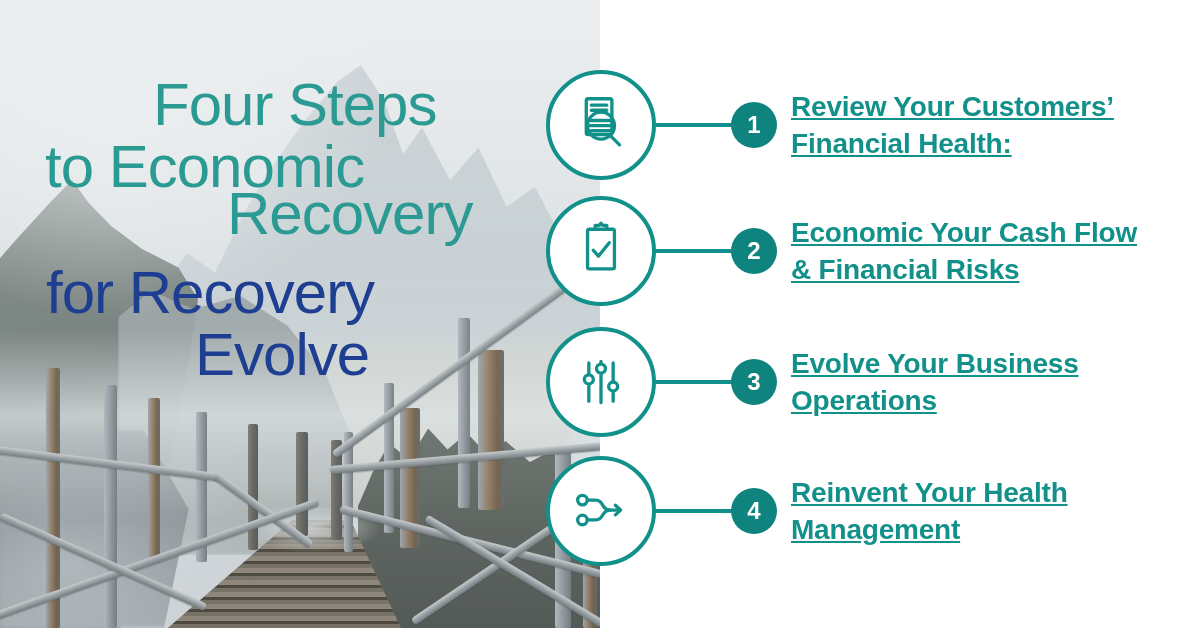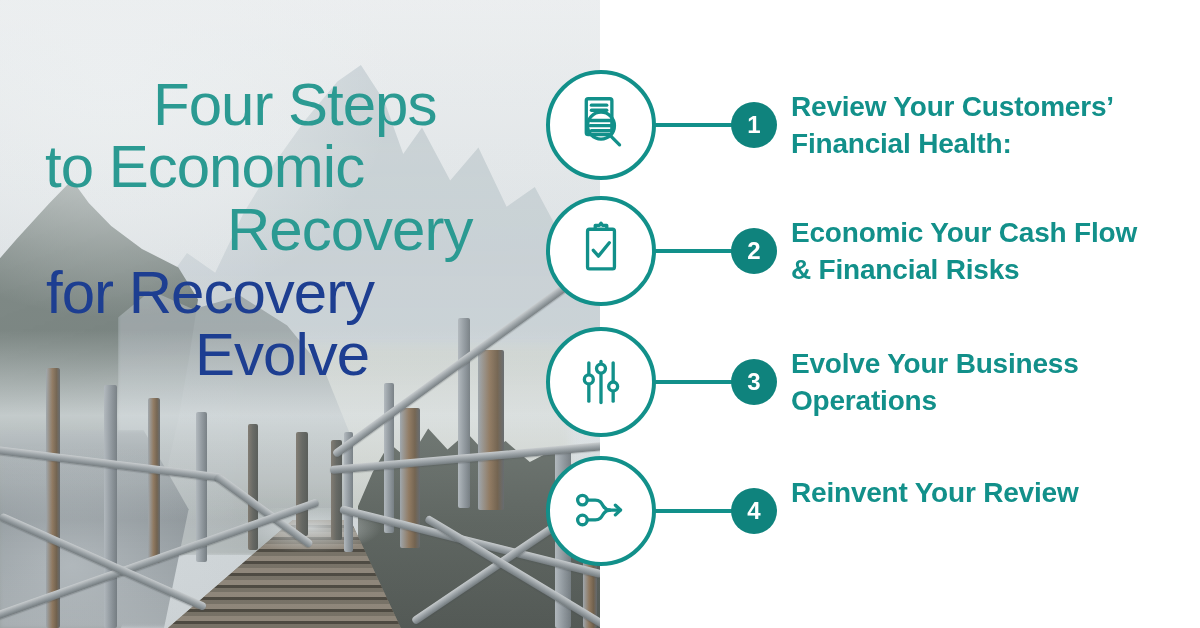--- a/index.html
+++ b/index.html
@@ -51,41 +51,41 @@
     background:linear-gradient(180deg,#c6cacc 0%,#9aa1a5 45%,#7c8488 80%,#6d7477 100%);
     box-shadow:0 1px 1px rgba(60,65,68,.3);}
   .haze{left:0;top:0;width:600px;height:628px;
     background:linear-gradient(180deg,rgba(230,234,236,.30) 0%,rgba(226,231,233,.12) 40%,rgba(220,226,229,.05) 100%);}
 
   
   .title-line{position:absolute;white-space:nowrap;font-size:60px;line-height:1;
     font-weight:500;letter-spacing:-1px;z-index:5;}
   .title-teal{color:var(--title-teal);}
   .title-navy{color:var(--navy);}
-  .t1{left:153px;top:75px;} .t2{left:45px;top:137px;} .t3{left:227px;top:200px;}
+  .t1{left:153px;top:75px;} .t2{left:45px;top:137px;} .t3{left:227px;top:184px;}
   .t4{left:46px;top:263px;} .t5{left:195px;top:325px;}
 
   
   .panel{position:absolute;left:600px;top:0;width:600px;height:628px;background:#fff;}
   .step{position:absolute;left:546px;width:650px;height:114px;z-index:6;}
   .s1{top:68px;} .s2{top:194px;} .s3{top:325px;} .s4{top:454px;}
   .icon-circle{position:absolute;left:0;top:2px;width:110px;height:110px;box-sizing:border-box;
     border:4px solid var(--teal);border-radius:50%;background:#fff;
     display:flex;align-items:center;justify-content:center;}
   .ico{color:var(--teal);}
   .ico *{fill:none;stroke:currentColor;stroke-width:5.2;stroke-linecap:round;stroke-linejoin:round;}
   .ico .knob{fill:#ffffff;}
   .connector{position:absolute;left:106px;top:55px;width:81px;height:4px;border-radius:2px;
     background:var(--teal);}
   .badge{position:absolute;left:185px;top:34px;width:46px;height:46px;border-radius:50%;
     background:var(--teal-dark);color:#fff;display:flex;align-items:center;justify-content:center;
     font-size:24px;font-weight:700;}
   .label{position:absolute;left:245px;top:20px;width:400px;color:var(--teal);
     font-size:28px;line-height:37px;font-weight:700;letter-spacing:-.2px;}
-  .label span{display:block;}
+  .label span{display:block;text-decoration:underline;}
 </style>
 </head>
 <body>
 
 <div class="canvas">
 
   <div class="photo">
     <div class="layer karst-far"></div>
     <div class="layer valley"></div>
     <div class="layer mtn-left"></div>
@@ -207,17 +207,18 @@
         <path d="M29 64 H41 C49 64 51 59 54 54 C57 49.5 60 48.5 64 48.5"></path>
         <path d="M60 48.5 H80"></path>
         <path d="M72.5 41 L80.5 48.5 L72.5 56"></path>
       </svg>
     </div>
     <div class="connector"></div>
     <div class="badge">
         <span>4</span>
       </div>
     <div class="label">
-      <span>Reinvent Your Review</span>
+      <span>Reinvent Your Health</span>
+      <span>Management</span>
     </div>
   </div>
 
 </div>
 
 </body></html>

